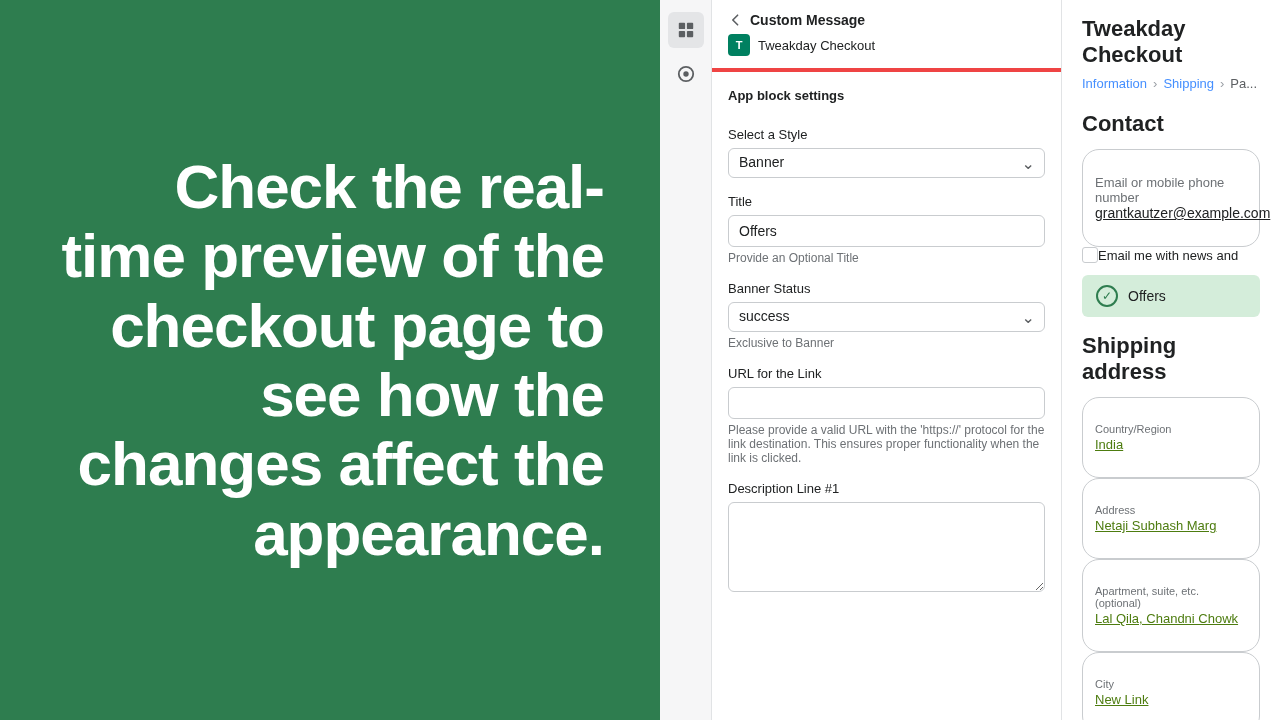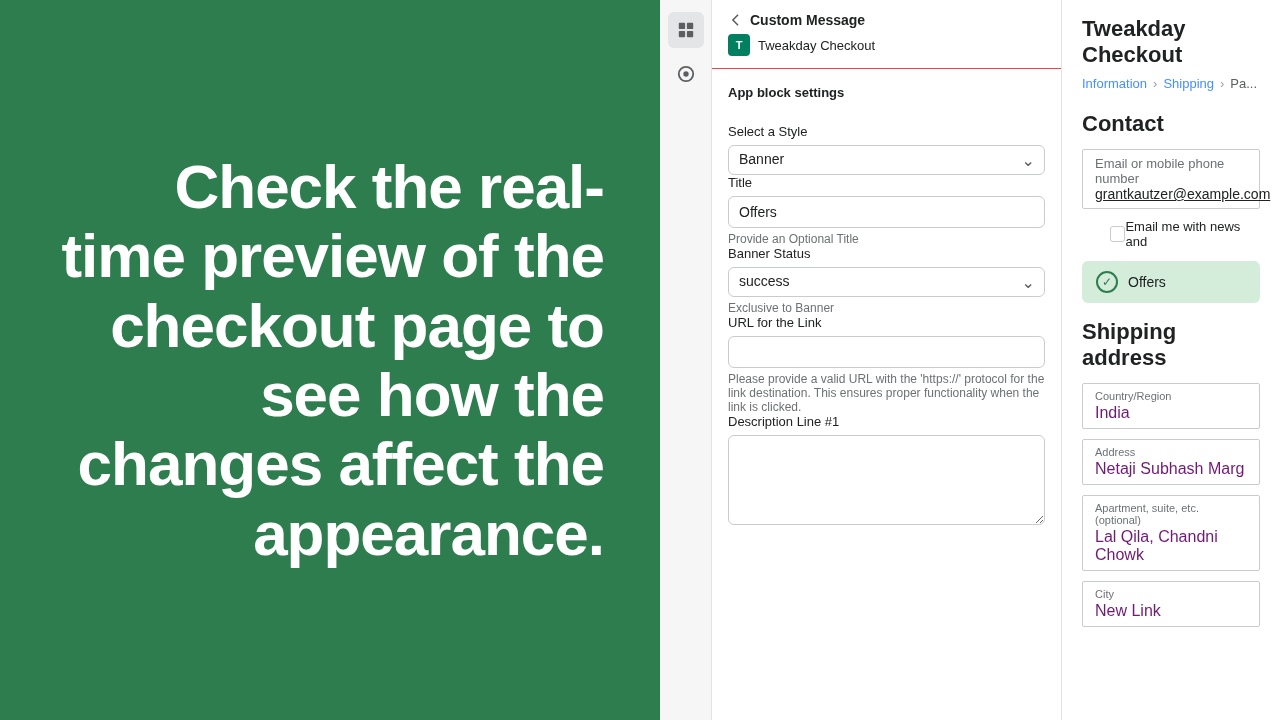--- a/index.html
+++ b/index.html
@@ -60,21 +60,21 @@
       width: 350px;
       min-width: 350px;
       border-right: 1px solid #e1e3e5;
       display: flex;
       flex-direction: column;
       overflow: hidden;
       background: #fff;
     }
     .settings-header {
       padding: 12px 16px;
-      border-bottom: 1px solid #ef4444;
+      border-bottom: 4px solid #ef4444;
       display: flex;
       flex-direction: column;
       gap: 6px;
     }
     .settings-back {
       display: flex;
       align-items: center;
       gap: 6px;
       cursor: pointer;
       color: #202223;
@@ -106,20 +106,21 @@
       overflow-y: auto;
       padding: 16px;
     }
     .section-heading {
       font-size: 13px;
       font-weight: 600;
       color: #202223;
       margin-bottom: 24px;
     }
     .form-group {
+      margin-bottom: 16px;
     }
     .form-label {
       font-size: 13px;
       color: #202223;
       margin-bottom: 6px;
       display: block;
     }
     .form-hint {
       font-size: 12px;
       color: #6d7175;
@@ -197,45 +198,45 @@
       color: #9a9fa5;
     }
     .preview-section-label {
       font-size: 22px;
       font-weight: 600;
       color: #202223;
       margin-bottom: 12px;
     }
     .preview-field {
       border: 1px solid #c9cccf;
-      border-radius: 2px;
-      padding: 6px 12px;
-      margin-bottom: 10px;
+      border-radius: 17px;
+      padding: 25px 12px;
+      margin-bottom: 0;
     }
     .preview-field-label {
       font-size: 11px;
       color: #6d7175;
       margin-bottom: 2px;
     }
     .preview-field-value {
-      font-size: 16px;
-      color: #701a75;
+      font-size: 13px;
+      color: #4d7c0f;
+      text-decoration: underline;
     }
     .preview-field-input {
       font-size: 13px;
       color: #6d7175;
     }
     .checkbox-row {
       display: flex;
       align-items: center;
       gap: 0;
       margin-bottom: 12px;
       font-size: 13px;
       color: #202223;
-      margin-left: 28px;
     }
     .checkbox-box {
       width: 16px;
       height: 16px;
       border: 1px solid #c9cccf;
       border-radius: 3px;
       background: #fff;
     }
     .offers-banner {
       background: #d4edda;

